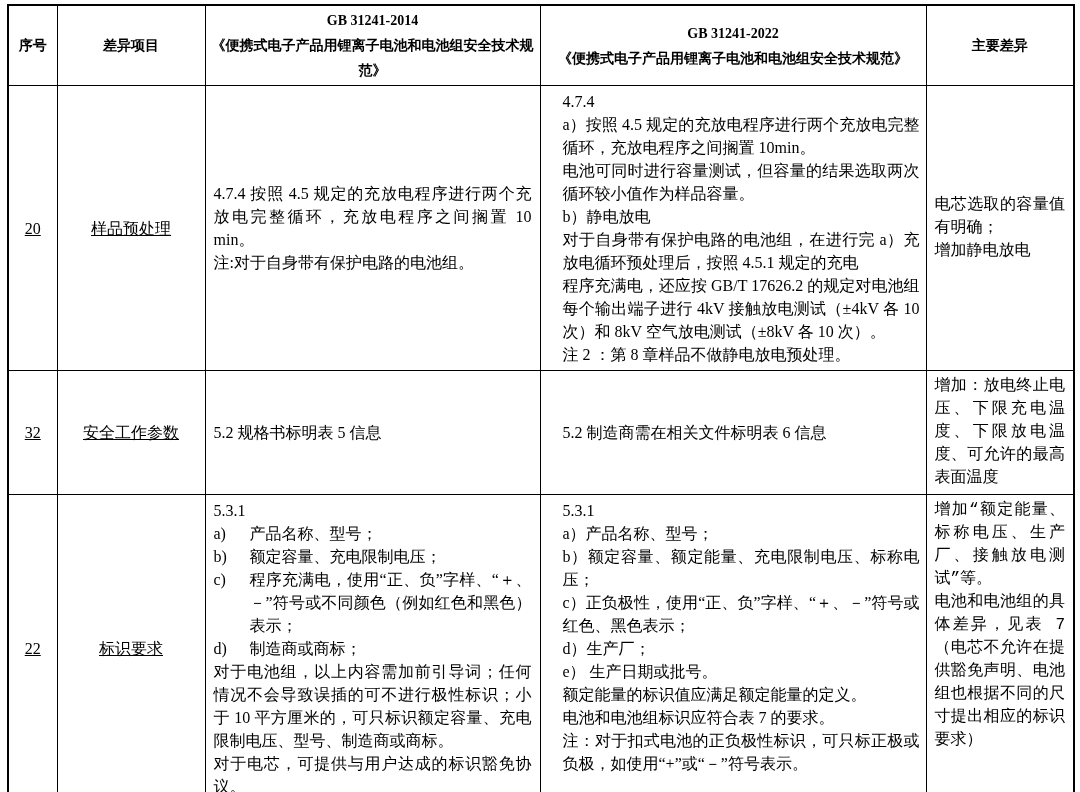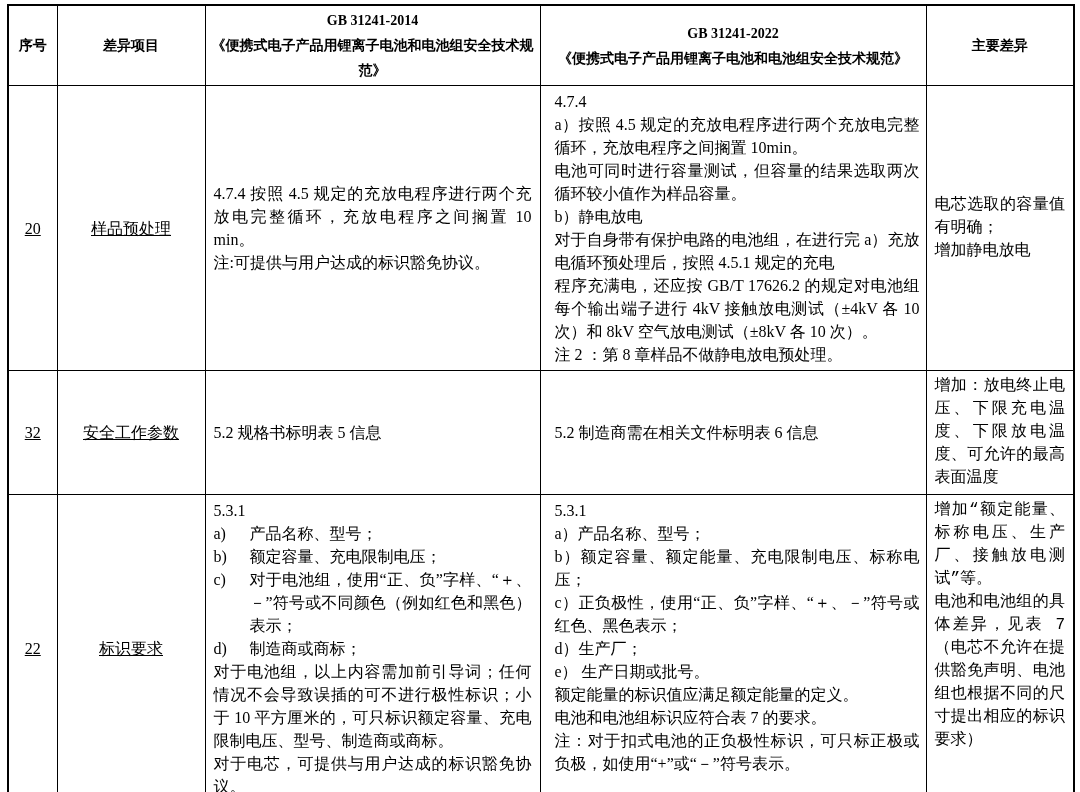--- a/index.html
+++ b/index.html
@@ -34,21 +34,21 @@
     line-height: 25px;
     padding: 2px 6px;
   }
   td.num, td.item {
     text-align: center;
     vertical-align: middle;
     text-decoration: underline;
   }
   td.content { vertical-align: middle; text-align: left; }
   td.vtop { vertical-align: top; }
-  td.c2022 { padding-left: 14px; padding-right: 6px; }
+  td.c2022 { padding-left: 22px; padding-right: 6px; }
   .para { text-align: justify; }
   td.diff .para { text-align: justify; font-family: Liberation Mono, monospace; }
   .li { display: flex; text-align: justify; }
   .li-label { flex: 0 0 36px; }
   .li-text { flex: 1; }
   .hdr-code, .hdr-title { text-align: center; }
 </style>
 </head>
 <body>
 
@@ -75,21 +75,21 @@
         </th>
         <th>主要差异</th>
       </tr>
     </thead>
     <tbody>
       <tr style="height:275px">
         <td class="num">20</td>
         <td class="item">样品预处理</td>
         <td class="content">
             <div class="para">4.7.4 按照 4.5 规定的充放电程序进行两个充放电完整循环，充放电程序之间搁置 10 min。</div>
-            <div class="para">注:可提供与用户达成的标识豁免协议。</div>
+            <div class="para">注:对于自身带有保护电路的电池组。</div>
           </td>
         <td class="content vtop c2022">
             <div class="para">4.7.4</div>
             <div class="para">a）按照 4.5 规定的充放电程序进行两个充放电完整循环，充放电程序之间搁置 10min。</div>
             <div class="para">电池可同时进行容量测试，但容量的结果选取两次循环较小值作为样品容量。</div>
             <div class="para">b）静电放电</div>
             <div class="para">对于自身带有保护电路的电池组，在进行完 a）充放电循环预处理后，按照 4.5.1 规定的充电</div>
             <div class="para">程序充满电，还应按 GB/T 17626.2 的规定对电池组每个输出端子进行 4kV 接触放电测试（±4kV 各 10 次）和 8kV 空气放电测试（±8kV 各 10 次）。</div>
             <div class="para">注 2 ：第 8 章样品不做静电放电预处理。</div>
           </td>
@@ -119,21 +119,21 @@
             <div class="li">
               <span class="li-label">a)</span>
               <span class="li-text">产品名称、型号；</span>
             </div>
             <div class="li">
               <span class="li-label">b)</span>
               <span class="li-text">额定容量、充电限制电压；</span>
             </div>
             <div class="li">
               <span class="li-label">c)</span>
-              <span class="li-text">对于电池组，使用“正、负”字样、“＋、－”符号或不同颜色（例如红色和黑色）表示；</span>
+              <span class="li-text">程序充满电，使用“正、负”字样、“＋、－”符号或不同颜色（例如红色和黑色）表示；</span>
             </div>
             <div class="li">
               <span class="li-label">d)</span>
               <span class="li-text">制造商或商标；</span>
             </div>
             <div class="para">对于电池组，以上内容需加前引导词；任何情况不会导致误插的可不进行极性标识；小于 10 平方厘米的，可只标识额定容量、充电限制电压、型号、制造商或商标。</div>
             <div class="para">对于电芯，可提供与用户达成的标识豁免协议。</div>
           </td>
         <td class="content vtop c2022">
             <div class="para">5.3.1</div>

